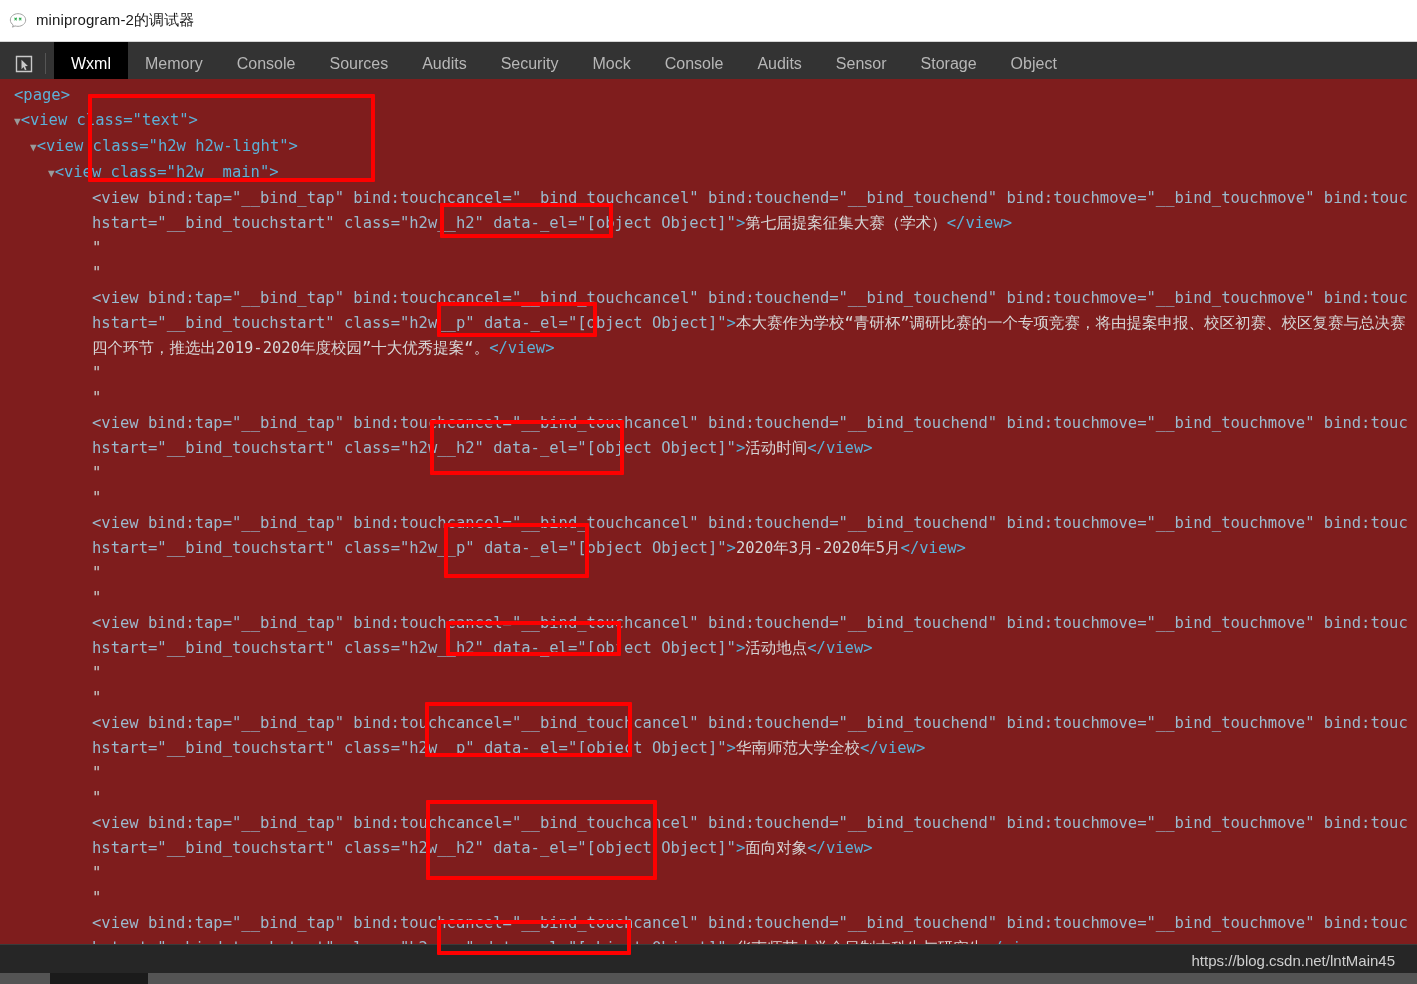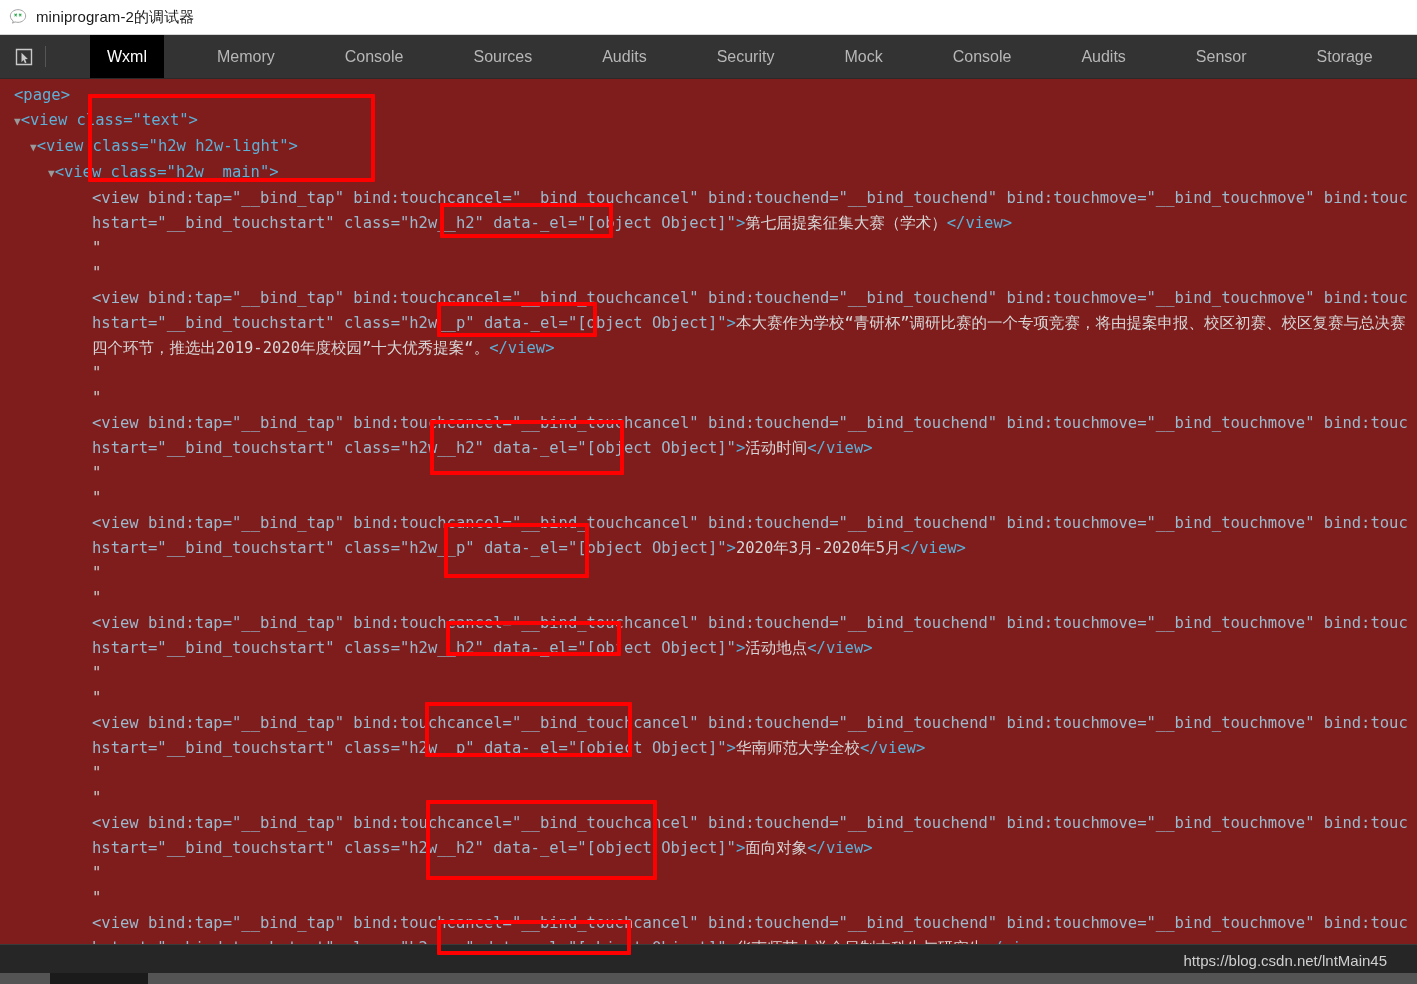--- a/index.html
+++ b/index.html
@@ -11,21 +11,21 @@
   body {
     width: 1417px;
     height: 984px;
     overflow: hidden;
     font-family: "Liberation Sans", "DejaVu Sans", sans-serif;
     position: relative;
   }
 
   
   #titlebar {
-    height: 35px;
+    height: 42px;
     background: #ffffff;
     display: flex;
     align-items: center;
     padding-left: 8px;
     box-sizing: border-box;
     border-bottom: 1px solid #d5d5d5;
   }
   #app-icon {
     width: 20px; height: 20px;
     margin-right: 8px;
@@ -64,21 +64,20 @@
   }
   .tab {
     display: flex;
     align-items: center;
     padding: 4px 17px;
     font-size: 16px;
     color: #b7b7b7;
     white-space: nowrap;
     font-family: "Liberation Sans", "DejaVu Sans", sans-serif;
     cursor: default;
-    margin-left: 36px;
   }
   .tab.active {
     background: #000000;
     color: #ffffff;
   }
 
   
   #codepane {
     position: absolute;
     left: 0;
@@ -129,21 +128,21 @@
   
   #bottombar {
     position: absolute;
     left: 0; right: 0; bottom: 0;
     height: 39px;
     background: #262626;
     border-top: 1px solid #3a3a3a;
   }
   #watermark {
     position: absolute;
-    right: 30px;
+    right: 22px;
     top: 7px;
     font-size: 15px;
     color: #cfcfcf;
     font-family: "Liberation Sans", "DejaVu Sans", sans-serif;
     white-space: nowrap;
   }
   #hscroll-track {
     position: absolute;
     left: 0; right: 0; bottom: 0;
     height: 11px;

